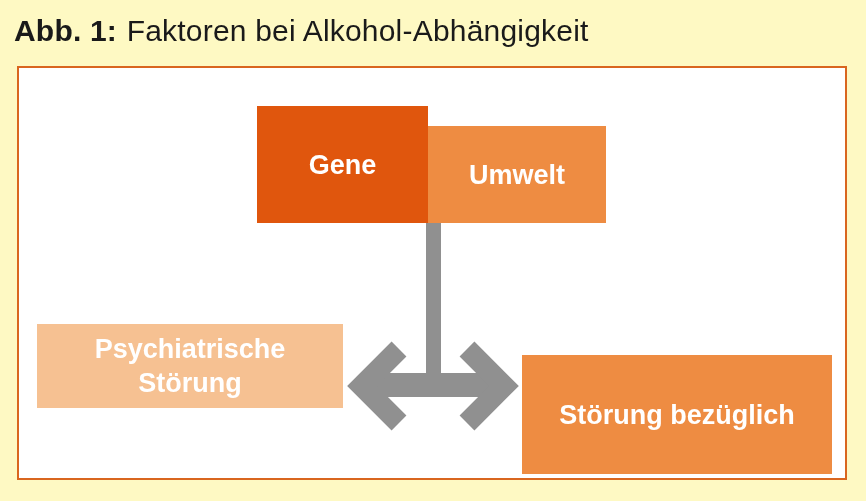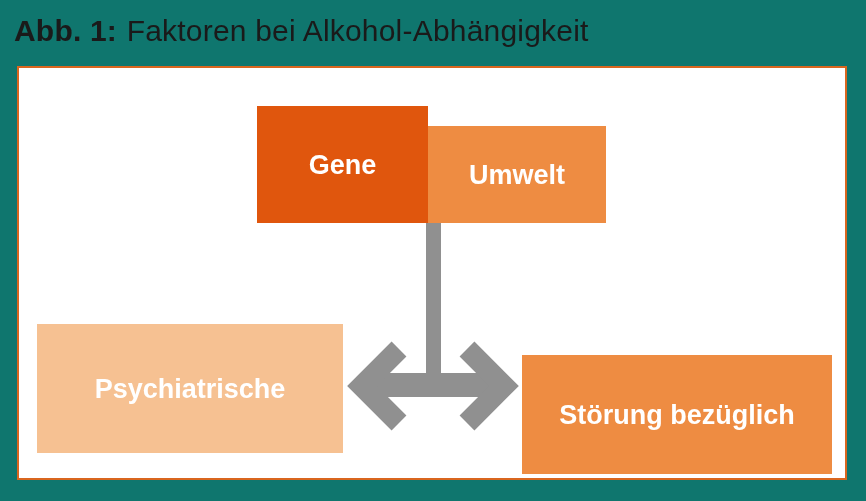--- a/index.html
+++ b/index.html
@@ -5,21 +5,21 @@
   html, body {
     margin: 0;
     padding: 0;
     background: #ffffff;
     font-family: "Liberation Sans", "DejaVu Sans", sans-serif;
   }
   .canvas {
     position: relative;
     width: 866px;
     height: 501px;
-    background: #0f766e;
+    background: #fef9c3;
     overflow: hidden;
   }
   .figure-title {
     position: absolute;
     left: 14px;
     top: 14px;
     font-size: 30px;
     color: #1a1a1a;
     white-space: nowrap;
     letter-spacing: 0.2px;
@@ -66,21 +66,21 @@
     position: absolute;
     display: flex;
     flex-direction: column;
     align-items: center;
     justify-content: center;
   }
   .box-psych {
     left: 37px;
     top: 324px;
     width: 306px;
-    height: 129px;
+    height: 84px;
     background: var(--c-psych_fill, #f6c192);
   }
   .box-stoerung {
     left: 522px;
     top: 323px;
     width: 310px;
     height: 119px;
     background: var(--c-stoerung_fill, #ee8c42);
     margin-top: 32px;
   }
@@ -128,19 +128,20 @@
 
     <rect class="arrow-fill" x="362" y="373" width="142" height="24"></rect>
 
     <polyline class="arrow-stroke" points="399,349 362,386 399,423"></polyline>
 
     <polyline class="arrow-stroke" points="467,349 504,386 467,423"></polyline>
   </svg>
 
   <div class="bottom-box box-psych">
     <span class="box-label">Psychiatrische</span>
+    <span class="box-label">Störung</span>
   </div>
 
   <div class="bottom-box box-stoerung">
     <span class="box-label">Störung bezüglich</span>
   </div>
 
 </div>
 
 </body></html>

